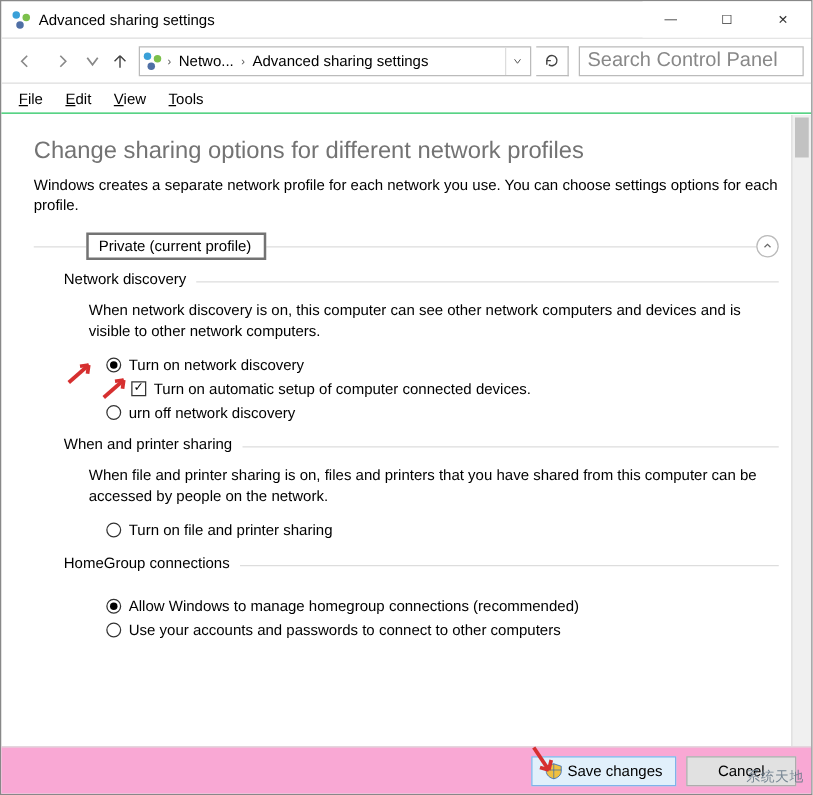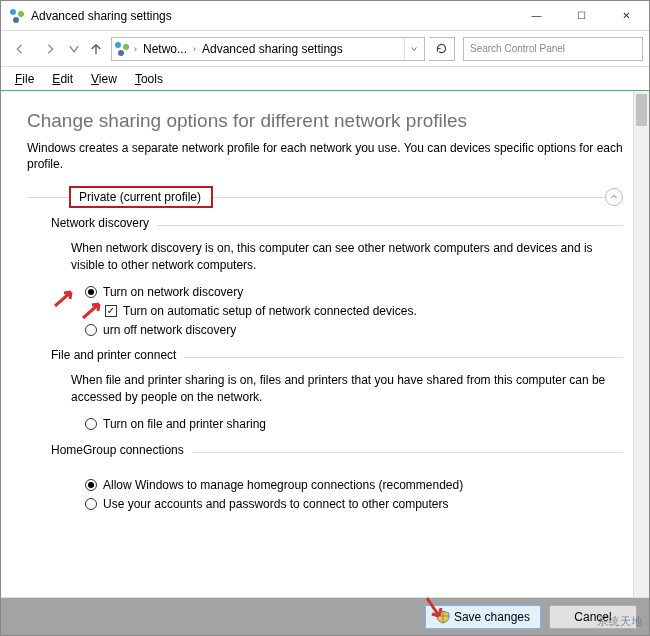--- a/index.html
+++ b/index.html
@@ -55,21 +55,21 @@
     .addressbar .crumb { padding:0 2px; color:#000; }
     .addressbar .chev { color:#555; font-size:9px; padding:0 2px;}
     .addressbar .spacer { flex:1; }
     .addressbar .dd { width:18px;height:22px;display:flex;align-items:center;justify-content:center;color:#555;border-left:1px solid #ddd; }
     .refresh-btn { width:26px;height:24px;border:1px solid #bbb;border-left:none;display:flex;align-items:center;justify-content:center;color:#444; }
     .searchbox {
       width:180px; height:24px; border:1px solid #bbb; margin-left:4px;
       display:flex; align-items:center; padding:0 6px; color:#888;
     }
     .searchbox input {
-      border:none; outline:none; width:100%; font-size:10px; color:#0369a1; background:transparent;
+      border:none; outline:none; width:100%; font-size:16px; color:#0369a1; background:transparent;
     }
     .searchbox input::placeholder { color:#888; }
 
     .menubar {
       height:24px; display:flex; align-items:center; gap:2px;
       padding:0 6px; border-bottom:1px solid #22c55e;
       font-size:12px;
     }
     .menu-item { padding:2px 8px; }
     .menu-item .ul { text-decoration:underline; }
@@ -102,21 +102,21 @@
     .profile-header {
       position:relative; height:22px; margin-bottom:8px;
     }
     .profile-hr {
       position:absolute; left:0; right:0; top:11px;
       border-top:1px solid #ddd;
     }
     .profile-label-box {
       position:absolute; left:42px; top:0;
       background:#fff; padding:2px 10px 2px 8px;
-      border:2px solid #b91c1c;
+      border:2px solid #737373;
       font-size:12px;
     }
     .collapse-btn {
       position:absolute; right:0; top:2px;
       width:18px;height:18px;border:1px solid #bbb;border-radius:50%;
       display:flex;align-items:center;justify-content:center;
       background:#fff; color:#666; font-size:9px;
     }
 
     .group-header {
@@ -150,21 +150,21 @@
     .red-arrow {
       position:absolute; color:#d62f2f; pointer-events:none;
     }
     .red-arrow svg { width:28px;height:28px; }
 
     .footer {
       position:absolute; left:0; right:0; bottom:0; height:38px;
       border-top:1px solid #ddd;
       display:flex; align-items:center; justify-content:flex-end;
       padding:0 12px; gap:8px;
-      background:#a3a3a3;
+      background:#f9a8d4;
     }
     .btn {
       height:24px; min-width:88px; padding:0 10px;
       border:1px solid #adadad; background:#e1e1e1;
       display:flex; align-items:center; justify-content:center; gap:4px;
       font-size:12px;
     }
     .btn.primary { background:#e1f0fb; border-color:#7eb4ea; }
     .shield-icon { width:14px;height:14px; }
 
@@ -248,21 +248,21 @@
 <div class="menubar">
   <div class="menu-item"><span class="ul">F</span><span>ile</span></div>
   <div class="menu-item"><span class="ul">E</span>dit</div>
   <div class="menu-item"><span class="ul">V</span>iew</div>
   <div class="menu-item"><span class="ul">T</span>ools</div>
 </div>
 
 <div class="content-wrap">
   <div class="content">
     <h1 class="heading">Change sharing options for different network profiles</h1>
-    <p class="subtext">Windows creates a separate network profile for each network you use. You can devices specific options for each profile.</p>
+    <p class="subtext">Windows creates a separate network profile for each network you use. You can choose settings options for each profile.</p>
 
     <div class="profile-header">
       <div class="profile-hr"></div>
       <div class="profile-label-box">Private (current profile)</div>
       <div class="collapse-btn">
         <svg viewBox="0 0 10 10" width="8" height="8">
             <path d="M2 6 L5 3 L8 6" stroke="#666" stroke-width="1.2" fill="none"></path>
           </svg>
       </div>
     </div>
@@ -273,31 +273,31 @@
     </div>
     <div class="group-body">
       <div>When network discovery is on, this computer can see other network computers and devices and is visible to other network computers.</div>
       <div style="height:8px"></div>
       <div class="radio-row">
         <span class="radio checked"></span>
         <span>Turn on network discovery</span>
       </div>
       <div class="check-row indent2">
         <span class="checkbox checked"></span>
-        <span>Turn on automatic setup of network connected devices.</span>
+        <span>Turn on automatic setup of computer connected devices.</span>
       </div>
       <div class="radio-row">
         <span class="radio"></span>
         <span>urn off network discovery</span>
       </div>
     </div>
 
     <div class="group-header">
       <div class="group-hr"></div>
-      <div class="group-label">File and printer connect</div>
+      <div class="group-label">When and printer sharing</div>
     </div>
     <div class="group-body">
       <div>When file and printer sharing is on, files and printers that you have shared from this computer can be accessed by people on the network.</div>
       <div style="height:8px"></div>
       <div class="radio-row">
         <span class="radio"></span>
         <span>Turn on file and printer sharing</span>
       </div>
     </div>
 

